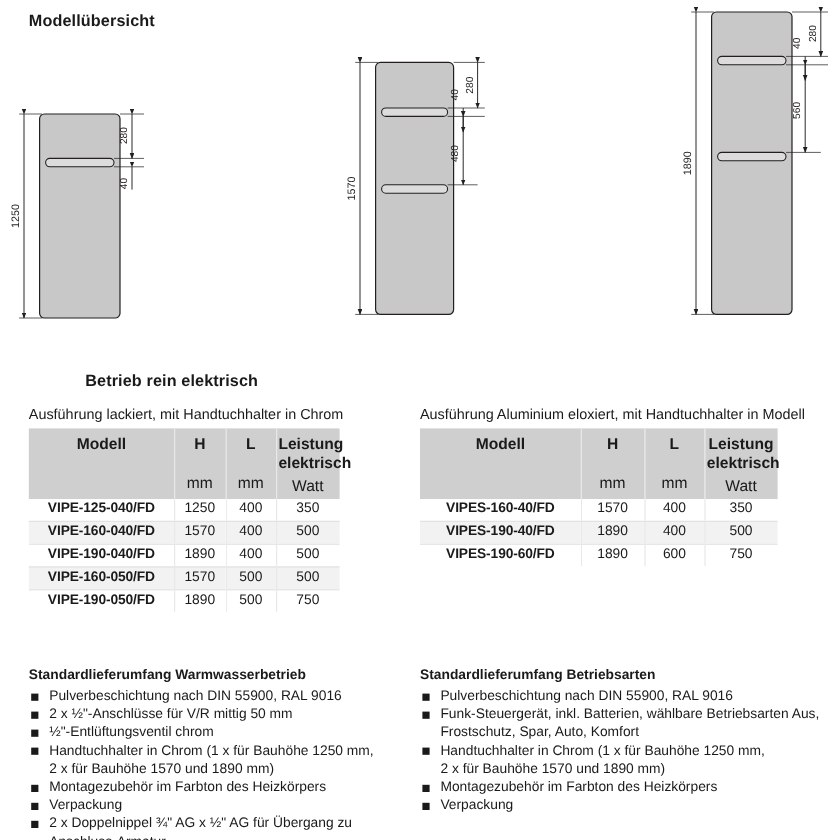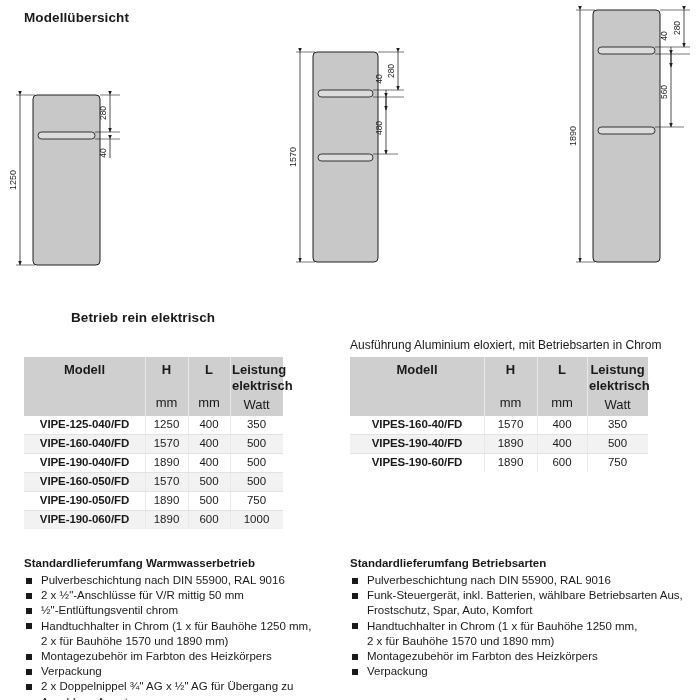--- a/index.html
+++ b/index.html
@@ -185,21 +185,22 @@
         <text x="667" y="36" font-family="Liberation Sans, sans-serif" font-size="8.5" fill="#231f20" text-anchor="middle" transform="rotate(-90 667 36)">40</text>
 
         <line x1="671" y1="54" x2="671" y2="127" stroke="#231f20" stroke-width="0.8" marker-start="url(#arS)" marker-end="url(#arS)"></line>
         <text x="667" y="92" font-family="Liberation Sans, sans-serif" font-size="8.5" fill="#231f20" text-anchor="middle" transform="rotate(-90 667 92)">560</text>
       </g>
     </svg>
   </div>
 
   <div class="h-main" style="left:24px; top:310px;padding-left:47px;">Betrieb rein elektrisch</div>
 
-  <div class="h-sub" style="left:350px; top:338px;">Ausführung Aluminium eloxiert, mit Betriebsarten in Chrom</div>
+  <div class="h-sub" style="left:24px; top:338px;">Ausführung lackiert, mit Handtuchhalter in Chrom</div>
+  <div class="h-sub" style="left:350px; top:338px;">Ausführung Aluminium eloxiert, mit Handtuchhalter in Modell</div>
 
   <table class="tbl" style="left:24px; top:357px; width:259px;">
     <colgroup>
       <col style="width:121px">
         <col style="width:43px">
         <col style="width:42px">
         <col style="width:53px">
     </colgroup>
     <thead>
       <tr>
@@ -244,26 +245,20 @@
         <td class="sep">1570</td>
         <td class="sep">500</td>
         <td class="sep">500</td>
       </tr>
       <tr class="odd">
         <td class="model">VIPE-190-050/FD</td>
         <td class="sep">1890</td>
         <td class="sep">500</td>
         <td class="sep">750</td>
       </tr>
-      <tr class="even">
-        <td class="model">VIPE-190-060/FD</td>
-        <td class="sep">1890</td>
-        <td class="sep">600</td>
-        <td class="sep">1000</td>
-      </tr>
     </tbody>
   </table>
 
   <table class="tbl" style="left:350px; top:357px; width:298px;">
     <colgroup>
       <col style="width:134px">
         <col style="width:53px">
         <col style="width:50px">
         <col style="width:61px">
     </colgroup>

